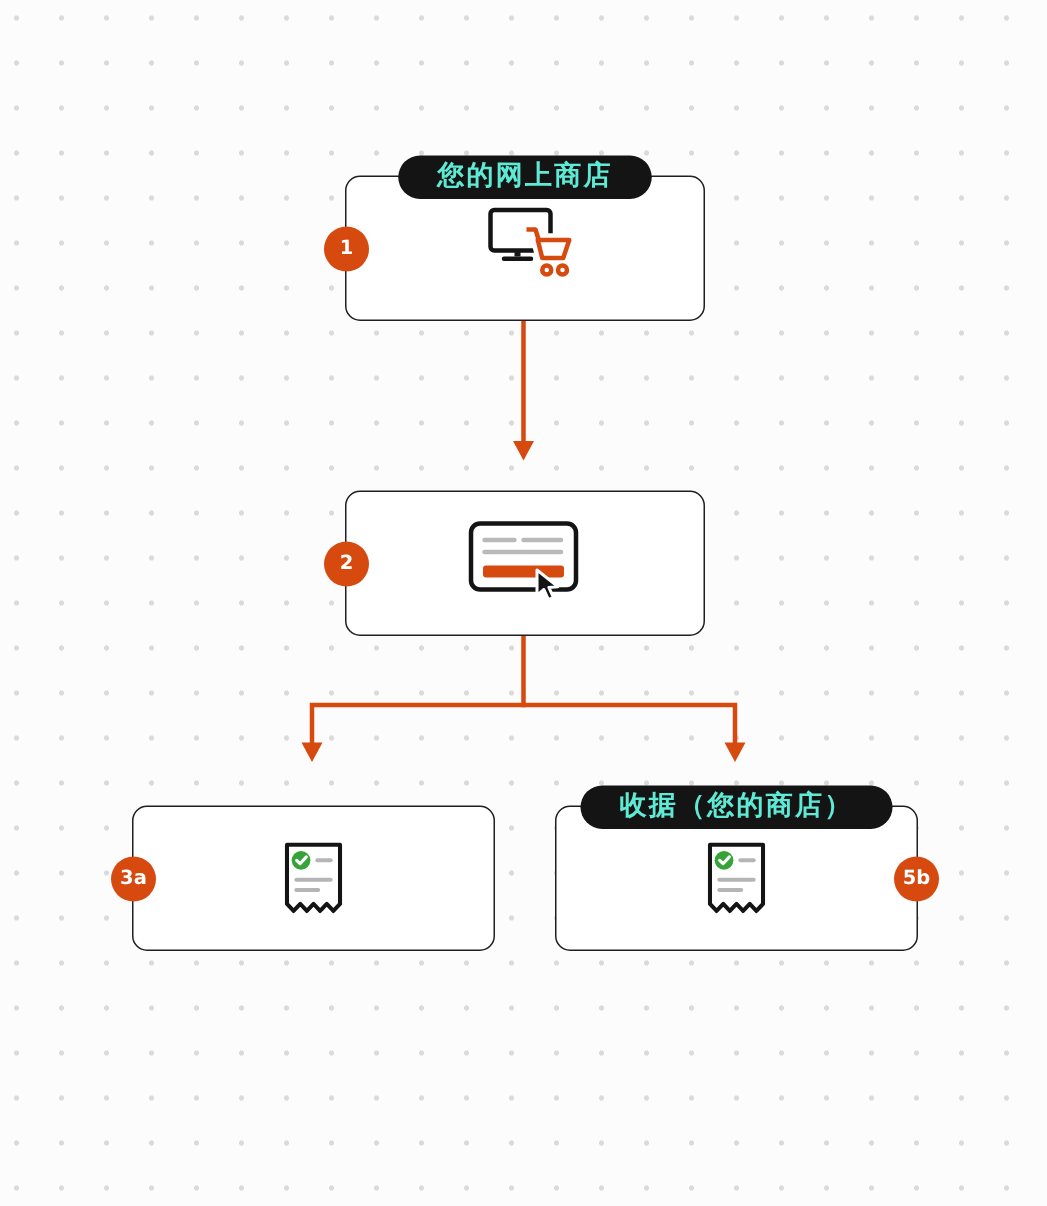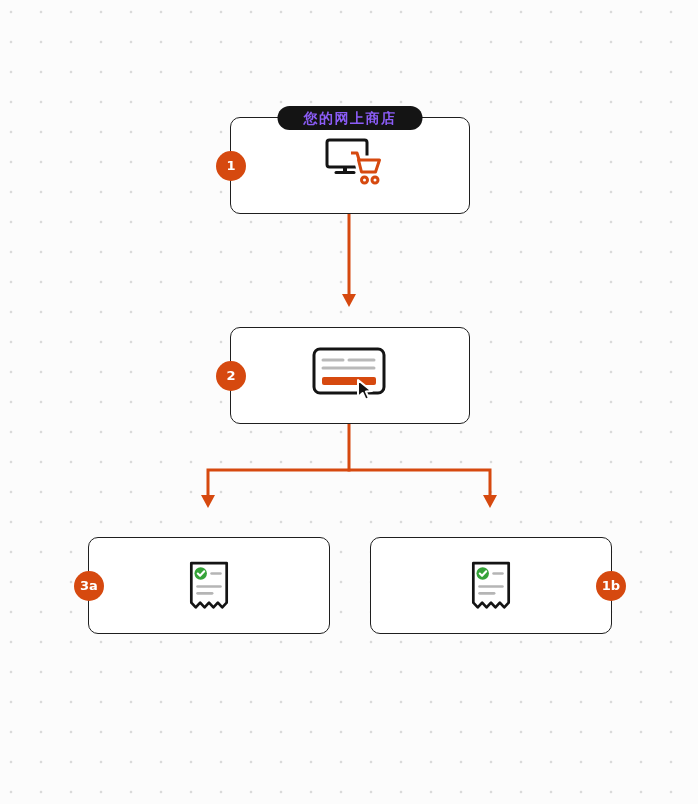--- a/index.html
+++ b/index.html
@@ -17,22 +17,22 @@
   .node{
     position:absolute;z-index:2;
     background:#ffffff;
     border:1.5px solid #1f1f1f;
     border-radius:10px;
     display:flex;align-items:center;justify-content:center;
   }
   .pill{
     position:absolute;top:0;left:50%;
     transform:translate(-50%,-50%);
-    background:#141414;color:#8b5cf6;
-    font-weight:700;font-size:14px;letter-spacing:1.5px;
+    background:#141414;color:#5eead4;
+    font-weight:700;font-size:18px;letter-spacing:1.5px;
     padding:4px 26px;border-radius:999px;white-space:nowrap;
     line-height:1.15;
   }
   .badge{
     position:absolute;top:50%;z-index:3;
     width:30px;height:30px;border-radius:50%;
     background:#D6490F;color:#ffffff;
     font-weight:700;font-size:13px;
     display:flex;align-items:center;justify-content:center;
     transform:translate(-50%,-50%);
@@ -99,21 +99,22 @@
       <path d="M5 3 H39 V41 l-4.25 4.5 -4.25 -4.5 -4.25 4.5 -4.25 -4.5 -4.25 4.5 -4.25 -4.5 -4.25 4.5 L5 41 Z" fill="#ffffff" stroke="#141414" stroke-width="2.6" stroke-linejoin="round"></path>
       <circle cx="14" cy="13" r="6" fill="#36A339"></circle>
       <path d="M11.2 13 l2.2 2.2 l4-4.4" fill="none" stroke="#ffffff" stroke-width="2" stroke-linecap="round" stroke-linejoin="round"></path>
       <line x1="24.5" y1="13" x2="33" y2="13" stroke="#b5b5b5" stroke-width="2.6" stroke-linecap="round"></line>
       <line x1="11" y1="25.5" x2="33" y2="25.5" stroke="#b5b5b5" stroke-width="2.6" stroke-linecap="round"></line>
       <line x1="11" y1="32" x2="25" y2="32" stroke="#b5b5b5" stroke-width="2.6" stroke-linecap="round"></line>
     </svg>
   </div>
 
   <div class="node node-3b">
-    <div class="badge right">1b</div>
+    <div class="badge right">5b</div>
+    <div class="pill">收据（您的商店）</div>
     <svg width="46" height="52" viewBox="0 0 44 50">
       <path d="M5 3 H39 V41 l-4.25 4.5 -4.25 -4.5 -4.25 4.5 -4.25 -4.5 -4.25 4.5 -4.25 -4.5 -4.25 4.5 L5 41 Z" fill="#ffffff" stroke="#141414" stroke-width="2.6" stroke-linejoin="round"></path>
       <circle cx="14" cy="13" r="6" fill="#36A339"></circle>
       <path d="M11.2 13 l2.2 2.2 l4-4.4" fill="none" stroke="#ffffff" stroke-width="2" stroke-linecap="round" stroke-linejoin="round"></path>
       <line x1="24.5" y1="13" x2="33" y2="13" stroke="#b5b5b5" stroke-width="2.6" stroke-linecap="round"></line>
       <line x1="11" y1="25.5" x2="33" y2="25.5" stroke="#b5b5b5" stroke-width="2.6" stroke-linecap="round"></line>
       <line x1="11" y1="32" x2="25" y2="32" stroke="#b5b5b5" stroke-width="2.6" stroke-linecap="round"></line>
     </svg>
   </div>
 

